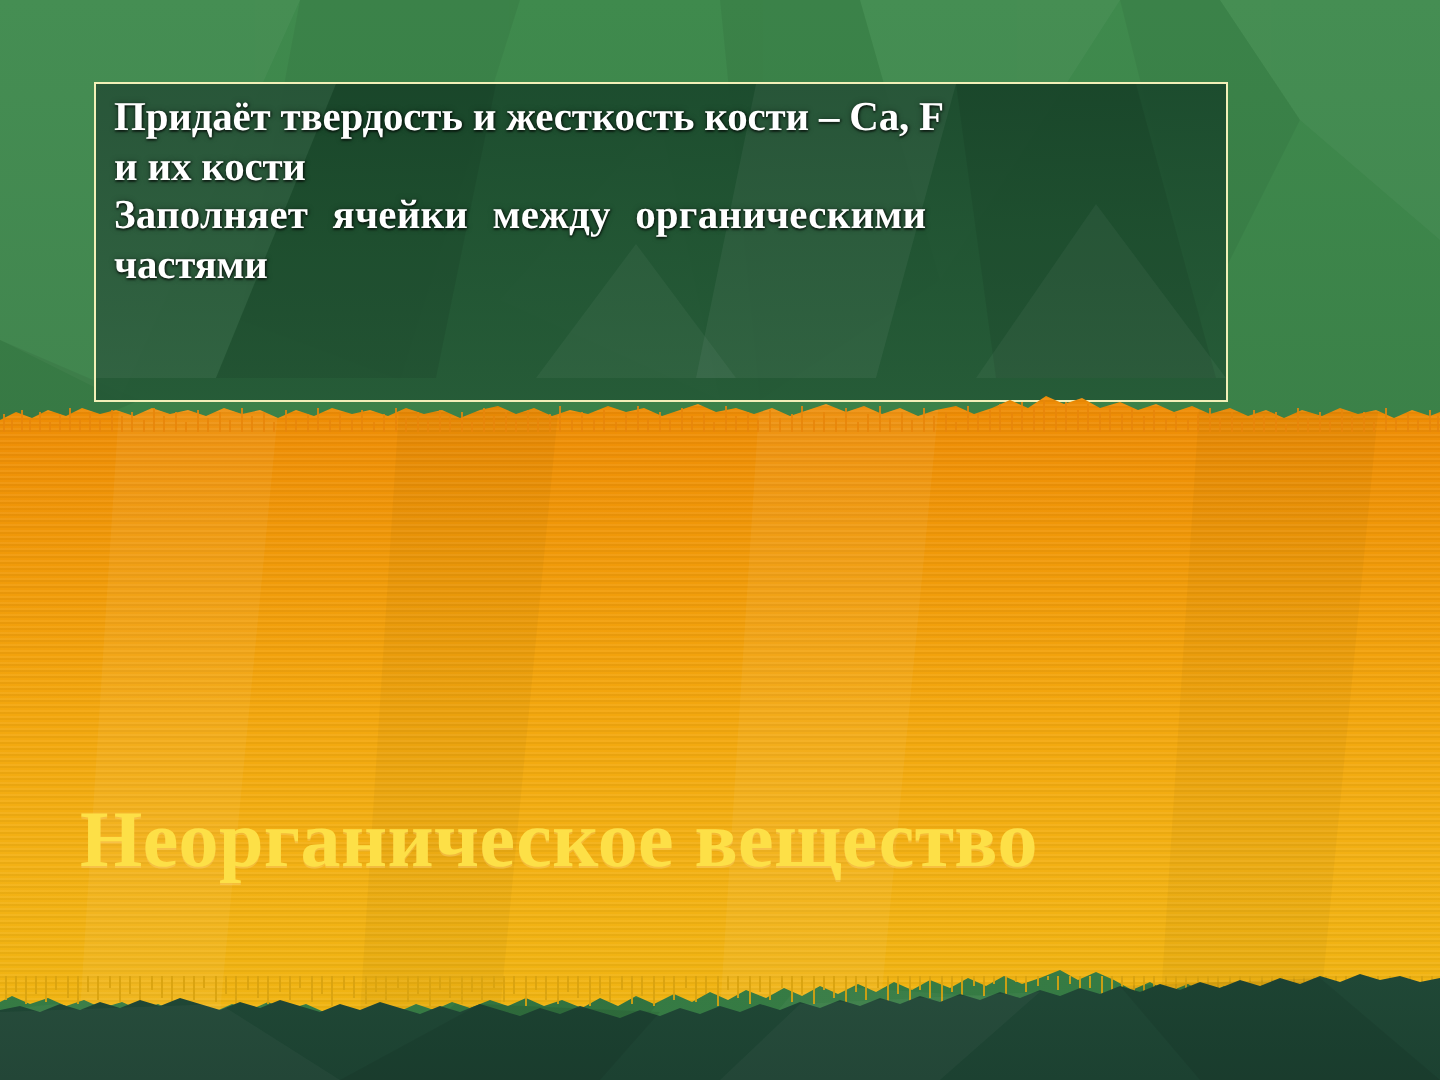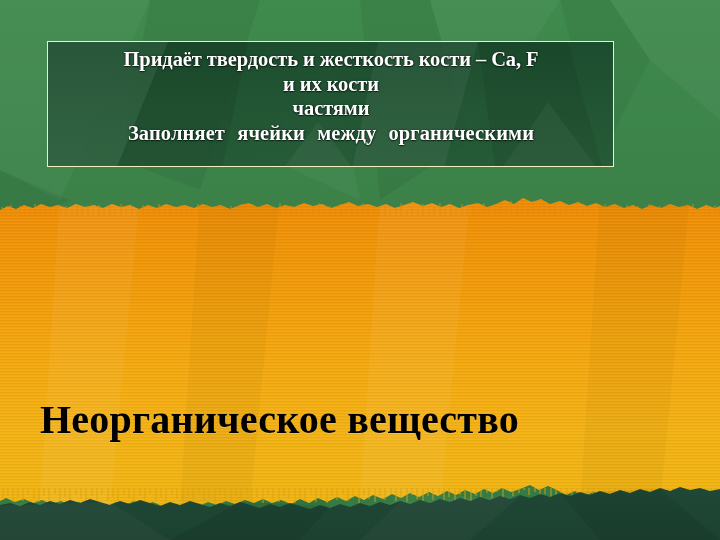--- a/index.html
+++ b/index.html
@@ -53,29 +53,28 @@
     overflow: hidden;
   }
   .bottom-dark svg { display:block; width:720px; height:54px; }
 
   
   .textbox {
     position: absolute;
     left: 47px;
     top: 41px;
     width: 567px;
-    height: 126px;
+    height: 160px;
     box-sizing: border-box;
     border: 1px solid #f2f0b8;
     background:
       linear-gradient(180deg,
         rgba(26,72,44,0.92) 0%,
         rgba(30,79,48,0.90) 45%,
         rgba(35,86,53,0.88) 100%);
-    text-align: center;
   }
   .tb-facets { position:absolute; inset:0; overflow:hidden; }
   .tb-facets svg { display:block; width:565px; height:147px; }
 
   .tb-lines {
     position: relative;
     padding: 5px 8px 0 9px;
   }
   .tb-line {
     color: #ffffff;
@@ -91,21 +90,21 @@
       0 0 3px rgba(0,0,0,0.35);
   }
   .tb-line.wide { letter-spacing: 0.1px; word-spacing: 7px; }
 
   
   .title {
     position: absolute;
     left: 40px;
     top: 396px;
     width: 600px;
-    color: #000000;
+    color: #fde047;
     font-family: "Liberation Serif", serif;
     font-size: 40px;
     line-height: 48px;
     font-weight: 700;
     letter-spacing: 0.2px;
     white-space: nowrap;
     text-shadow: 0 1px 0 rgba(255,220,140,0.30);
   }
 </style>
 </head>
@@ -152,22 +151,22 @@
         </g>
         <g fill="#ffffff" opacity="0.045">
           <polygon points="440,147 500,60 565,147"></polygon>
           <polygon points="220,147 270,80 320,147"></polygon>
         </g>
       </svg>
     </div>
     <div class="tb-lines">
       <div class="tb-line">Придаёт твердость и жесткость кости – Ca, F</div>
       <div class="tb-line">и их кости</div>
+      <div class="tb-line wide">Заполняет  ячейки  между органическими</div>
       <div class="tb-line">частями</div>
-      <div class="tb-line wide">Заполняет  ячейки  между органическими</div>
     </div>
   </div>
 
   <div class="band">
     <svg width="0" height="0" style="position:absolute" aria-hidden="true">
       <defs>
         <clipPath id="tornclip" clipPathUnits="userSpaceOnUse">
           <path d="M0,14 L8,10 L16,13 L24,9 L33,12 L41,8 L50,11 L58,9 L67,12 L76,8 L85,11 L94,9
                    L103,12 L112,8 L121,11 L130,9 L139,13 L148,9 L157,12 L166,8 L176,11 L185,9
                    L194,12 L203,8 L212,11 L221,9 L230,13 L240,9 L249,7 L258,11 L267,8 L276,12

